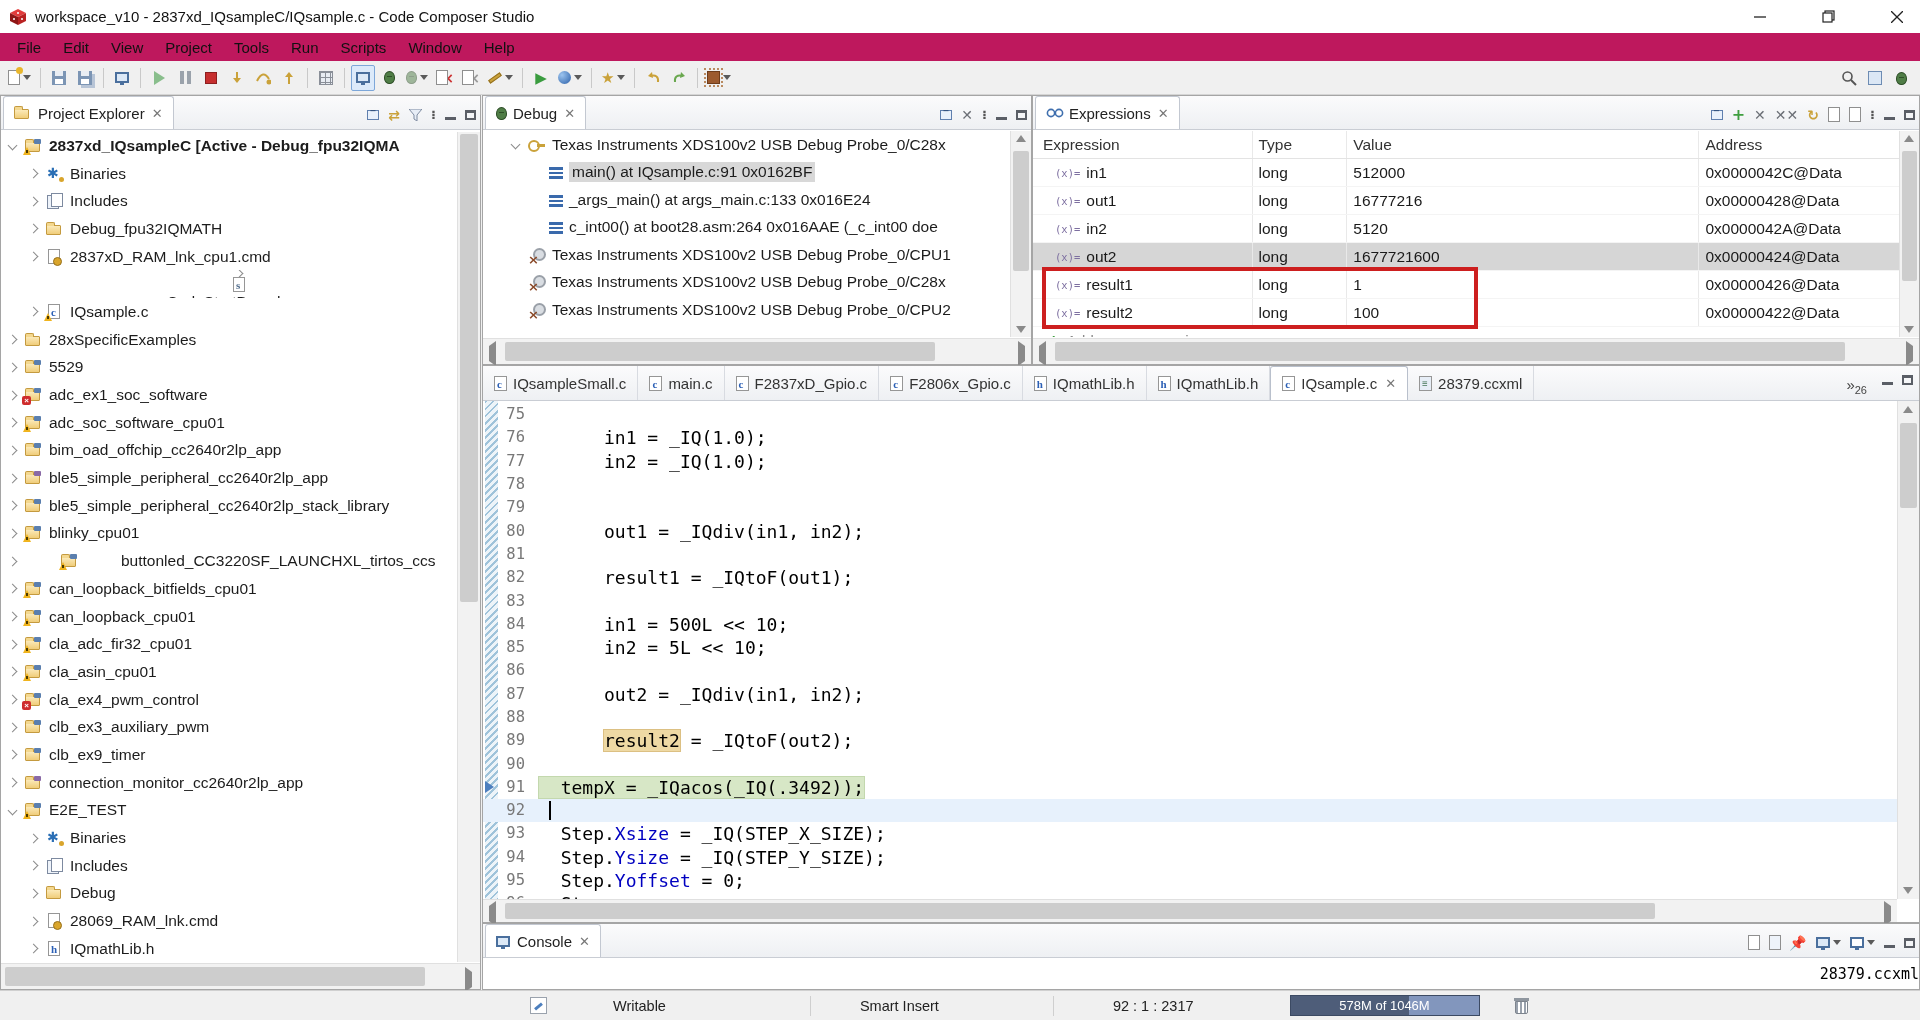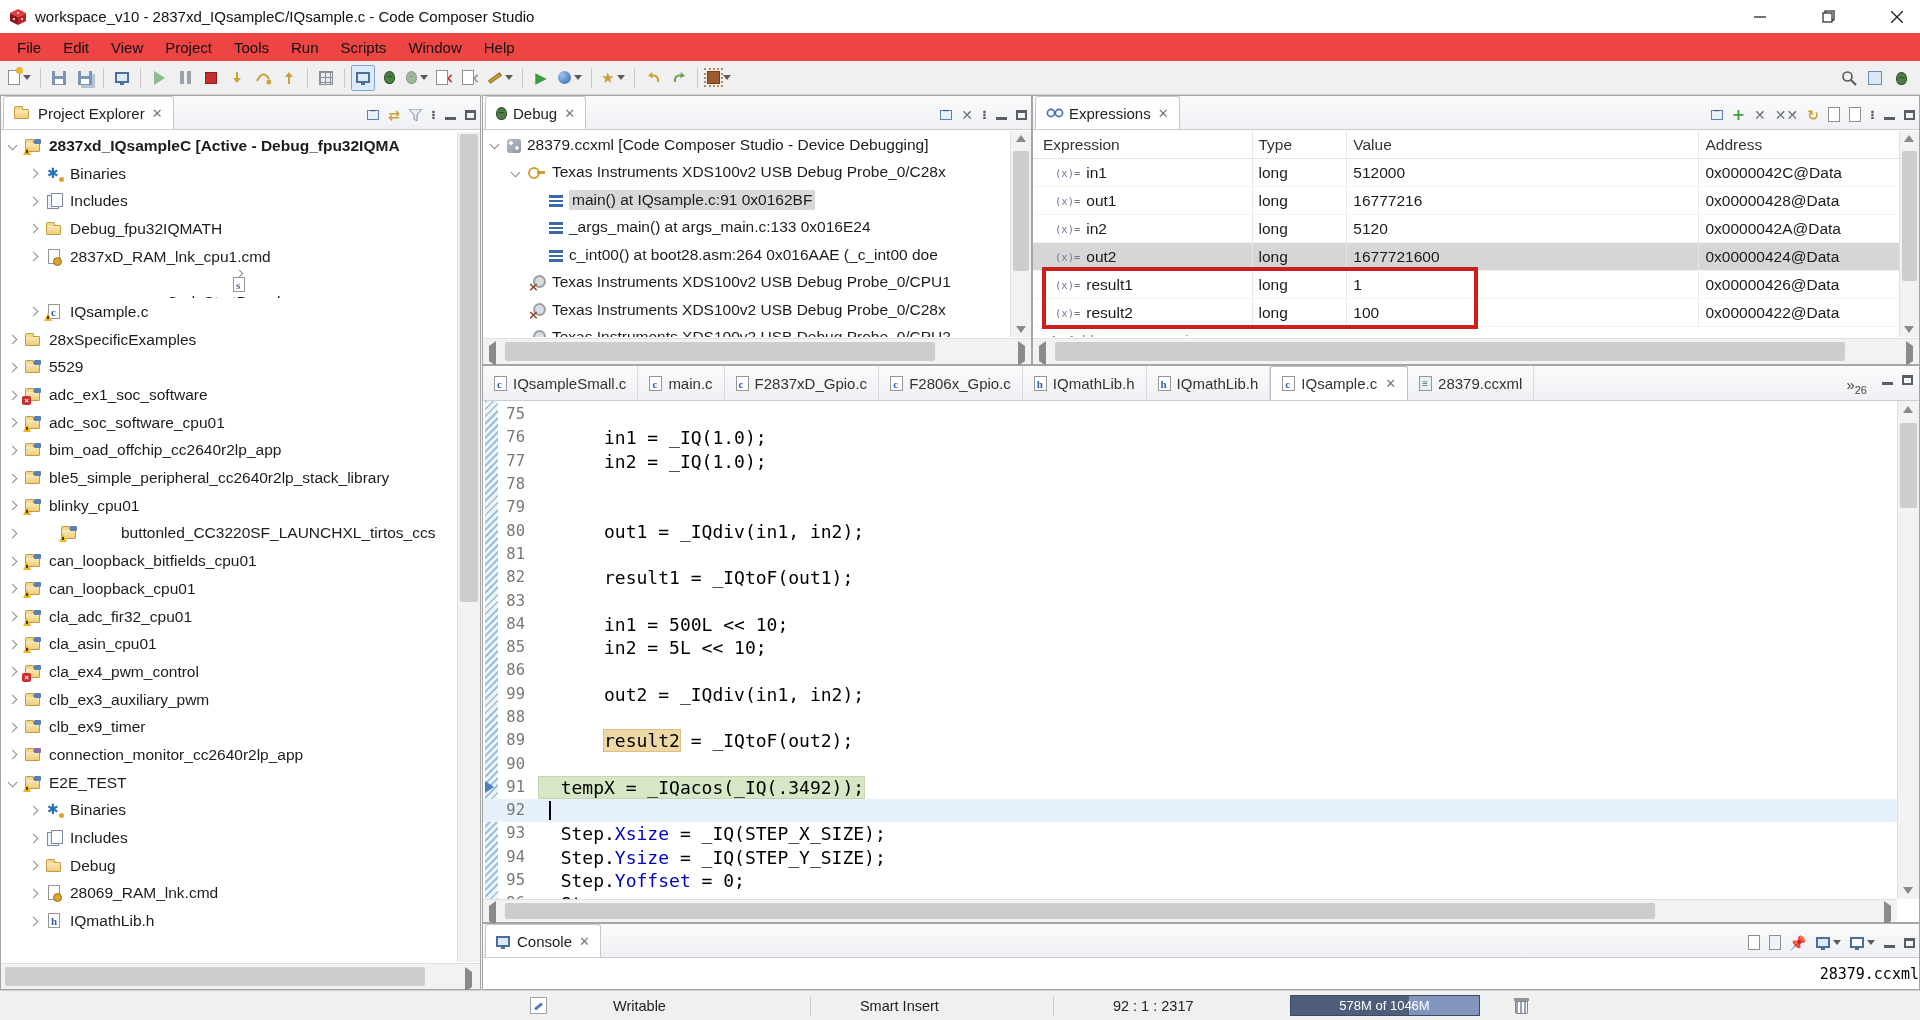--- a/index.html
+++ b/index.html
@@ -8,21 +8,21 @@
        font-family:"Liberation Sans",sans-serif;color:#1a1a1a;font-size:15px;}
 
   
   #titlebar{position:absolute;left:0;top:0;width:1920px;height:33px;background:#fff;display:flex;align-items:center;}
   #titlebar .ttext{margin-left:8px;font-size:15px;color:#111;}
   #ccslogo{width:18px;height:18px;margin-left:9px;}
   .wbtn{position:absolute;top:0;width:46px;height:33px;display:flex;align-items:center;justify-content:center;color:#222;}
   .wbtn svg{display:block}
 
   
-  #menubar{position:absolute;left:0;top:33px;width:1920px;height:28px;background:#ef4444;display:flex;align-items:center;padding-left:6px;}
+  #menubar{position:absolute;left:0;top:33px;width:1920px;height:28px;background:#be185d;display:flex;align-items:center;padding-left:6px;}
   .menu-item{padding:4px 11px;font-size:15px;color:#111;}
 
   
   #toolbar{position:absolute;left:0;top:61px;width:1920px;height:34px;background:#f0f0f0;border-bottom:1px solid #d5d5d5;display:flex;align-items:center;padding-left:4px;}
   .tbtn{height:26px;min-width:24px;display:flex;align-items:center;justify-content:center;margin:0 1px;border:1px solid transparent;border-radius:2px;padding:0 2px;}
   .tbtn.pressed{border-color:#7da7d9;background:#dceafa;}
   .tb-sep{width:1px;height:20px;background:#c9c9c9;margin:0 5px;}
   .caret{width:0;height:0;border-left:4px solid transparent;border-right:4px solid transparent;border-top:5px solid #5a5a5a;margin-left:3px;}
   #toolbar-right{position:absolute;right:6px;top:61px;height:34px;display:flex;align-items:center;}
   .tri-green{width:0;height:0;border-top:7px solid transparent;border-bottom:7px solid transparent;border-left:11px solid #35963a;}
@@ -450,20 +450,27 @@
         </div>
         <div class="tree-row" style="height: 27.7px; padding-left: 8px;">
           <span class="chev closed"></span>
           <span class="ticon ccs-project">
             <span class="fold"></span>
           </span>
           <span class="tlabel">bim_oad_offchip_cc2640r2lp_app</span>
         </div>
         <div class="tree-row" style="height: 27.7px; padding-left: 8px;">
           <span class="chev closed"></span>
+          <span class="ticon rtsc-project">
+            <span class="fold"></span>
+          </span>
+          <span class="tlabel">ble5_simple_peripheral_cc2640r2lp_app</span>
+        </div>
+        <div class="tree-row" style="height: 27.7px; padding-left: 8px;">
+          <span class="chev closed"></span>
           <span class="ticon ccs-project">
             <span class="fold"></span>
           </span>
           <span class="tlabel">ble5_simple_peripheral_cc2640r2lp_stack_library</span>
         </div>
         <div class="tree-row" style="height: 27.7px; padding-left: 8px;">
           <span class="chev closed"></span>
           <span class="ticon ccs-project">
             <span class="fold"></span>
             <span class="badge warning"></span>
@@ -603,25 +610,20 @@
         <span class="hic dots3">⁝</span>
         <span class="hic">
             <span class="ico-min"></span>
           </span>
         <span class="hic">
             <span class="ico-max"></span>
           </span>
       </div>
     </div>
     <div class="tree" id="debug-tree" style="left:0;top:35px;right:22px;bottom:27px">
-        <div class="tree-row" style="height: 27.5px; padding-left: 8px;">
-          <span class="chev open"></span>
-          <span class="ticon target"></span>
-          <span class="tlabel">28379.ccxml [Code Composer Studio - Device Debugging]</span>
-        </div>
         <div class="tree-row" style="height: 27.5px; padding-left: 29px;">
           <span class="chev open"></span>
           <span class="ticon core"></span>
           <span class="tlabel">Texas Instruments XDS100v2 USB Debug Probe_0/C28x</span>
         </div>
         <div class="tree-row" style="height: 27.5px; padding-left: 50px;">
           <span class="chev none"></span>
           <span class="ticon stack-frame"></span>
           <span class="tlabel sel-label">main() at IQsample.c:91 0x0162BF</span>
         </div>
@@ -872,21 +874,21 @@
           </div>
           <div class="code-line">
             <span class="lnum">85</span>
             <span class="code-text"><span class="seg">      in2 = 5L &lt;&lt; 10;</span></span>
           </div>
           <div class="code-line">
             <span class="lnum">86</span>
             <span class="code-text"></span>
           </div>
           <div class="code-line">
-            <span class="lnum">99</span>
+            <span class="lnum">87</span>
             <span class="code-text"><span class="seg">      out2 = _IQdiv(in1, in2);</span></span>
           </div>
           <div class="code-line">
             <span class="lnum">88</span>
             <span class="code-text"></span>
           </div>
           <div class="code-line">
             <span class="lnum">89</span>
             <span class="code-text"><span class="seg">      </span><span class="seg occ">result2</span><span class="seg"> = _IQtoF(out2);</span></span>
           </div>

